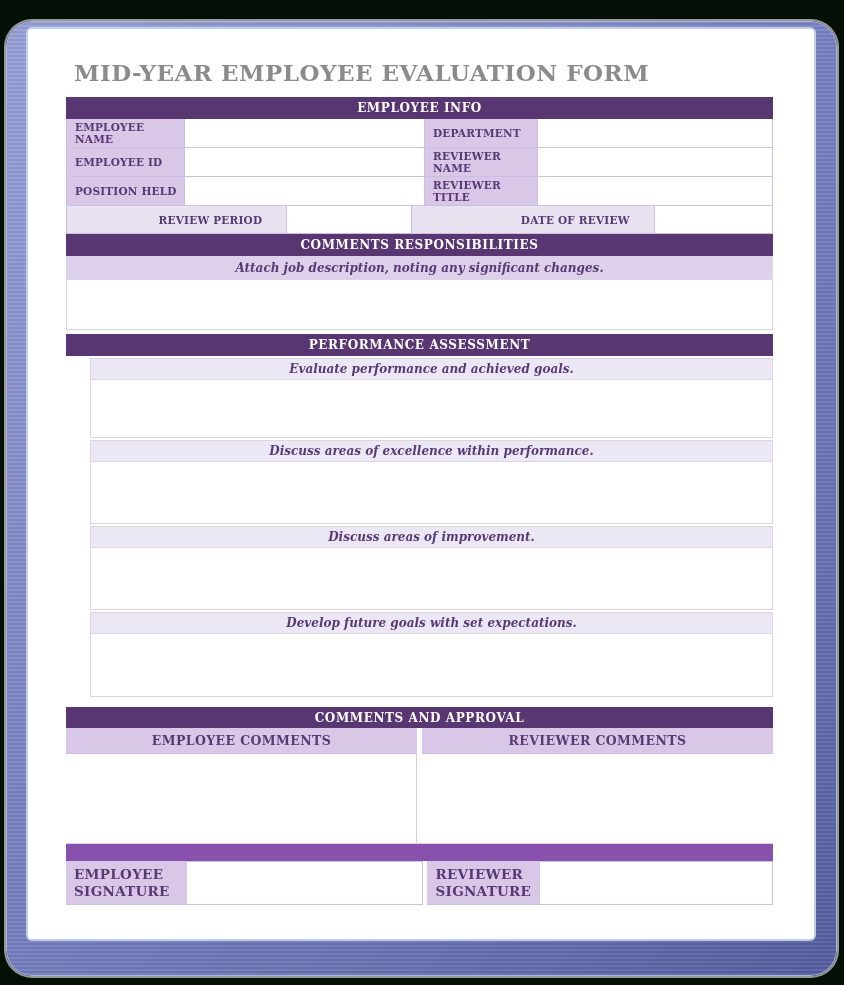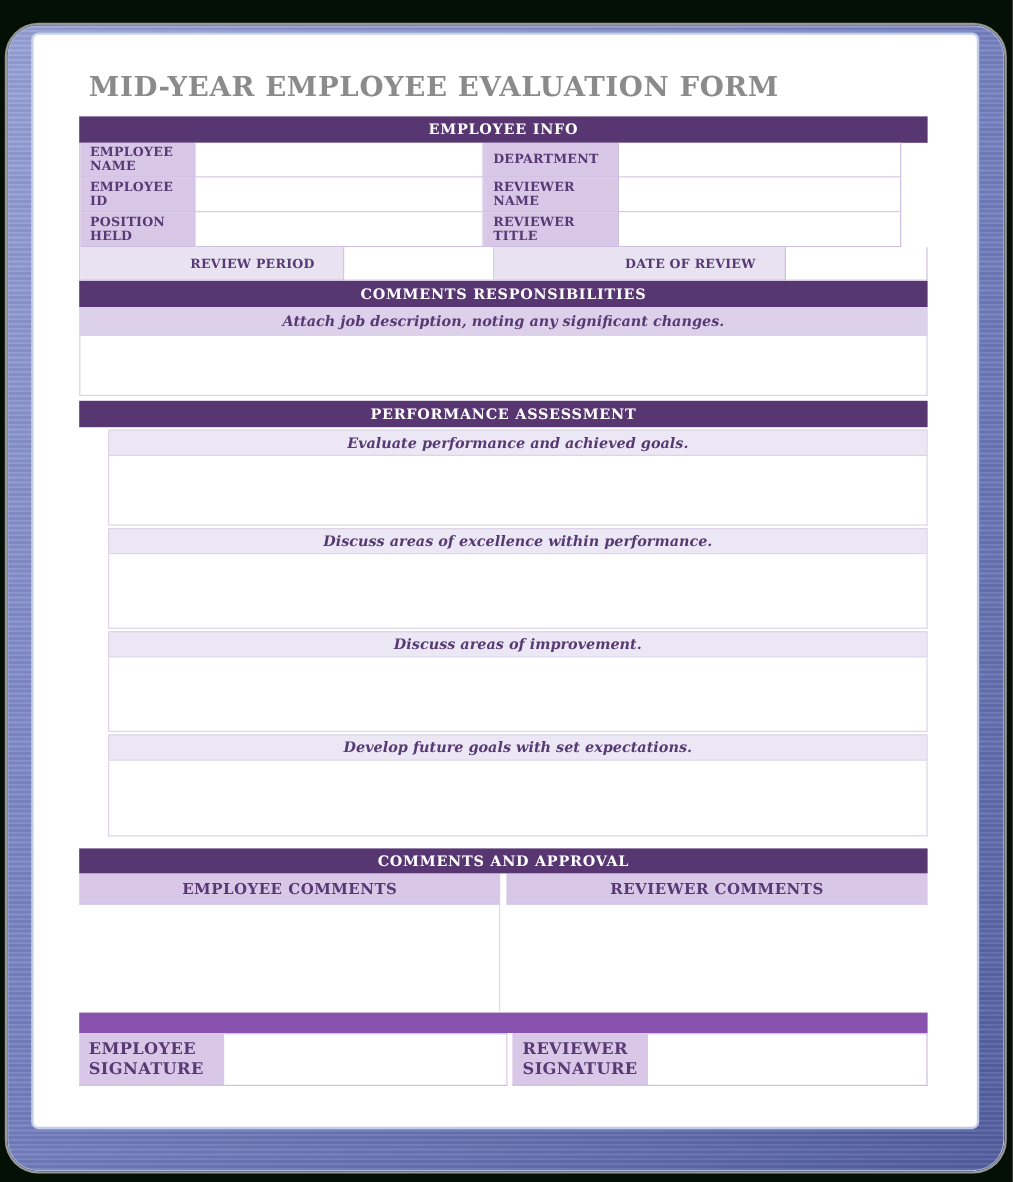--- a/index.html
+++ b/index.html
@@ -53,21 +53,21 @@
     background:var(--lavender);color:var(--ink-purple);
     font-size:10.5px;font-weight:bold;letter-spacing:0.2px;
     display:flex;align-items:center;padding-left:8px;
   }
   .lbl-r{
     background:var(--lavender-light);color:var(--ink-purple);
     font-size:10.5px;font-weight:bold;letter-spacing:0.2px;
     display:flex;align-items:center;justify-content:flex-end;padding-right:24px;
   }
   .inp{background:#ffffff;}
-  .w1{width:96px}.w2{width:240px}.w3{width:113px}.w4{width:235px}
+  .w1{width:118px}.w2{width:240px}.w3{width:113px}.w4{width:235px}
   .p1{width:228px}.p2{width:130px}.p3{width:251px}.p4{width:123px}
   
   .prompt{
     display:flex;align-items:center;justify-content:center;
     font-size:12px;font-style:italic;font-weight:bold;color:var(--ink-purple);
     border:1px solid var(--bord-light);border-top:none;
   }
   .prompt.dark{background:var(--prompt-dark);height:24px;}
   .prompt.light{background:var(--prompt-light);height:22px;border-top:1px solid var(--bord-light);}
   .box{background:#fff;border:1px solid var(--bord-light);border-top:none;}

